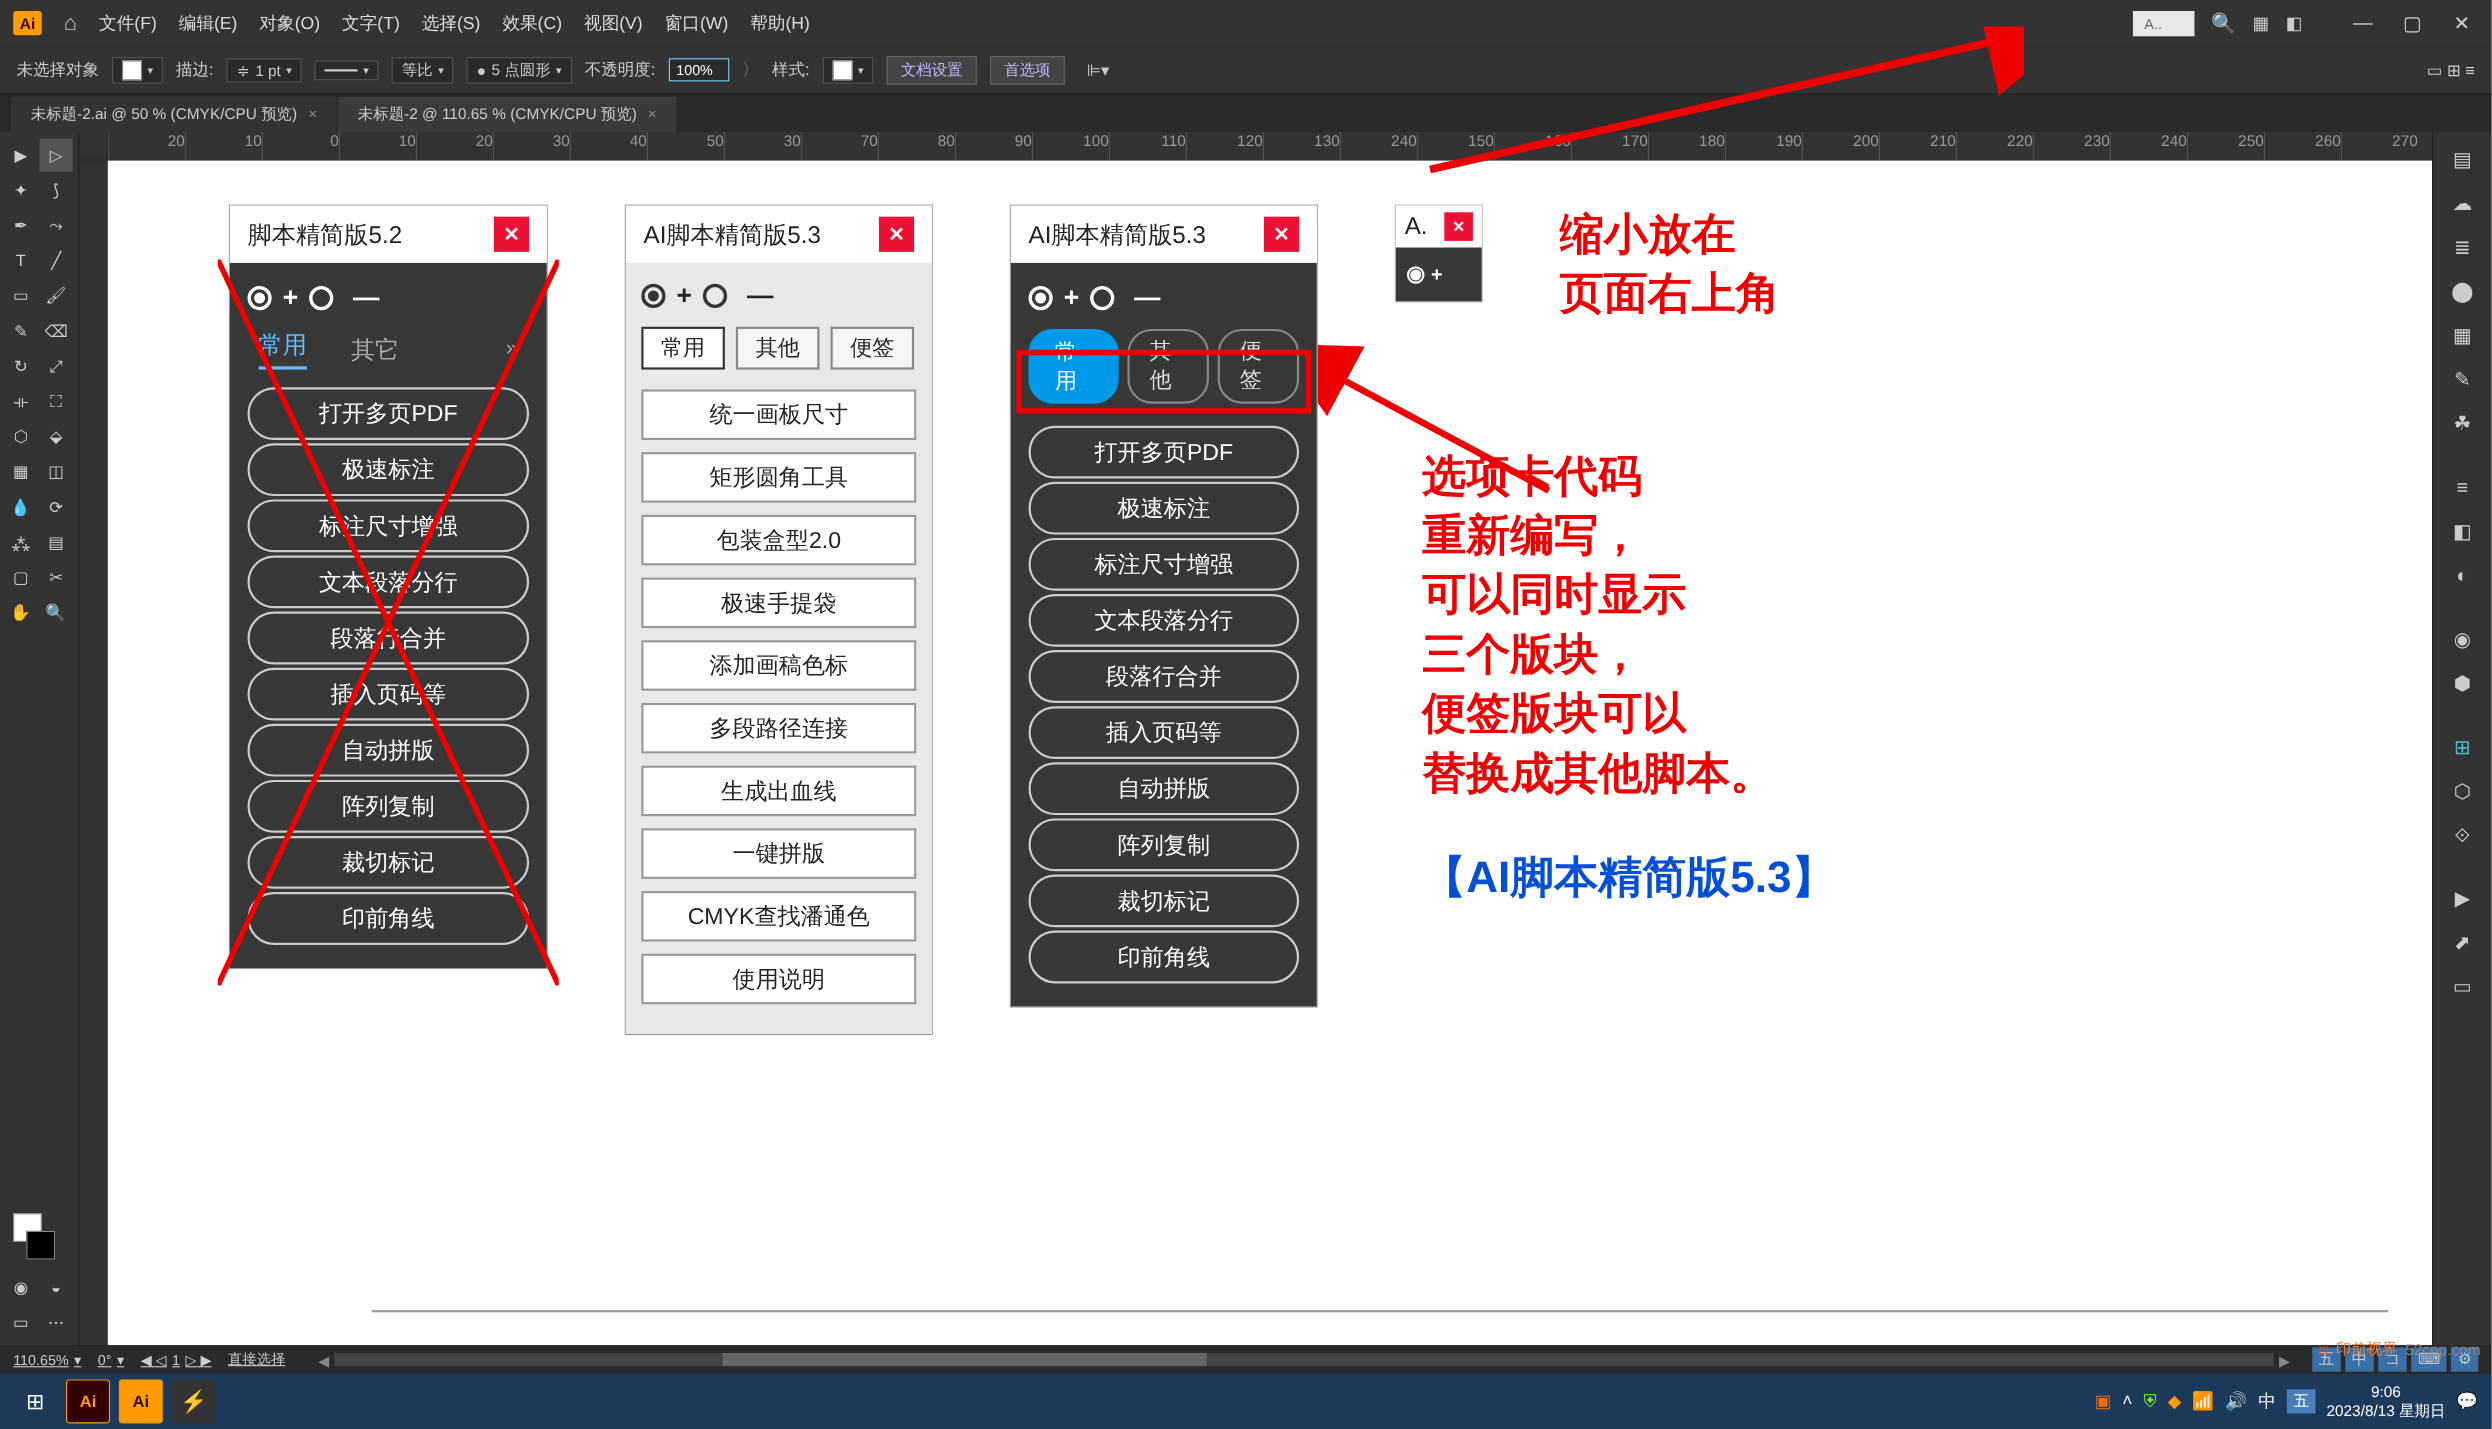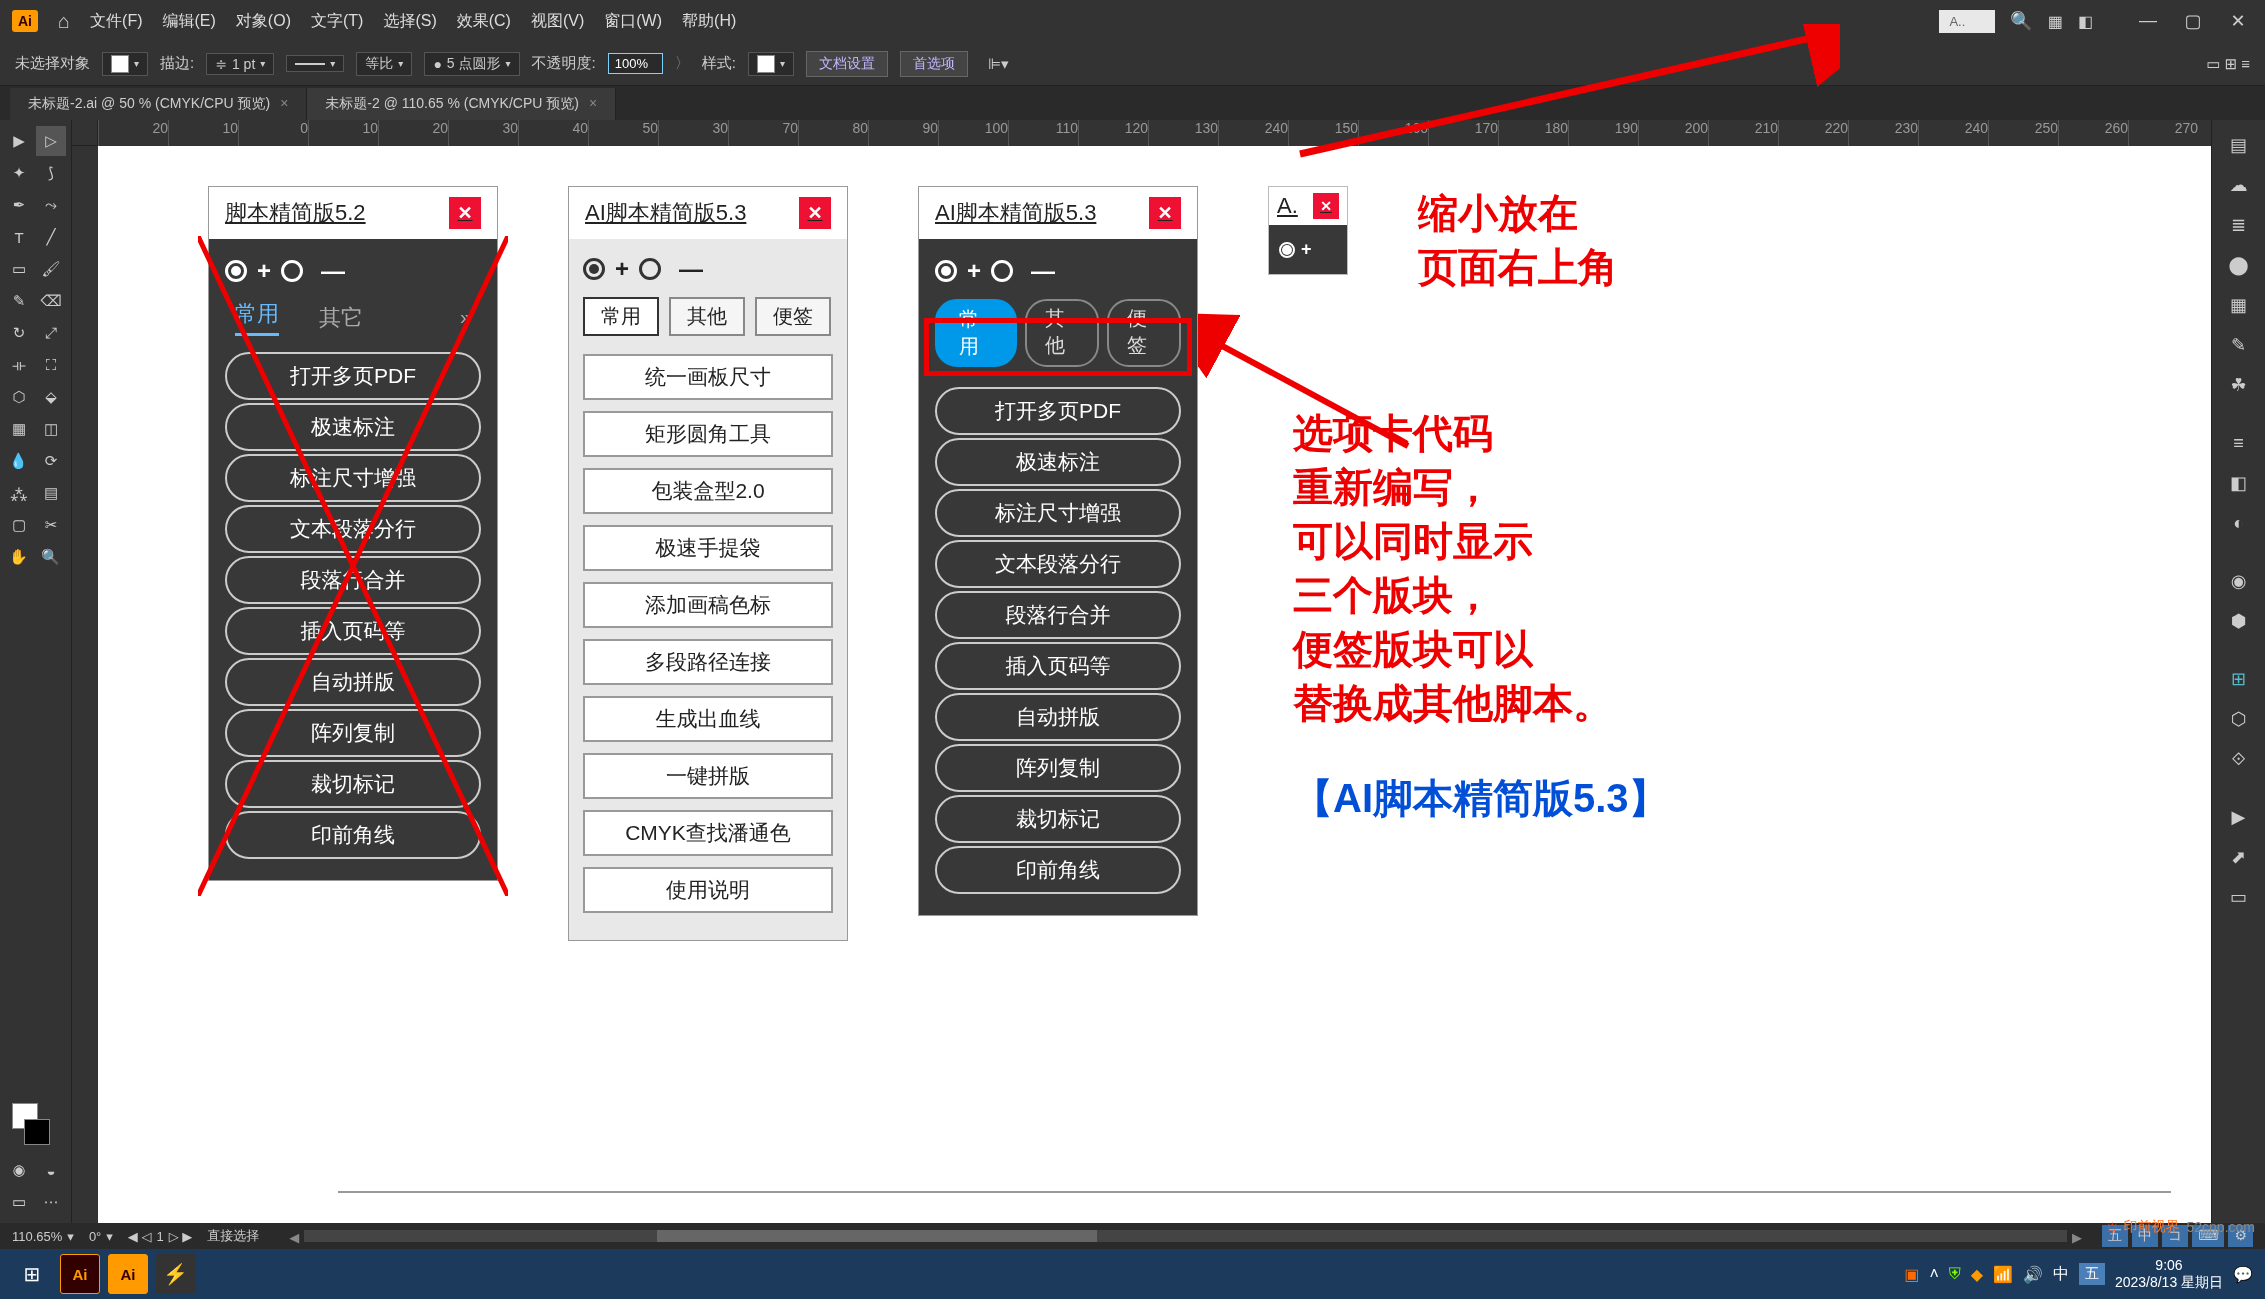--- a/index.html
+++ b/index.html
@@ -45,21 +45,21 @@
 
 .canvas-wrap { flex: 1; background: #262626; position: relative; overflow: hidden; }
 .ruler-h { position: absolute; top: 0; left: 26px; right: 0; height: 26px; background: #333; color: #999; font-size: 14px; display: flex; overflow: hidden; text-align: right; }
 .ruler-h .tick { width: 70px; border-left: 1px solid #555; padding-left: 3px; flex-shrink: 0; }
 .ruler-v { position: absolute; top: 26px; left: 0; width: 26px; bottom: 0; background: #333; }
 .ruler-corner { position: absolute; top: 0; left: 0; width: 26px; height: 26px; background: #333; border-right: 1px solid #222; border-bottom: 1px solid #222; }
 .page { position: absolute; top: 26px; left: 26px; right: 0; bottom: 0; background: #fff; }
 
 
 .script-panel { position: absolute; border: 1px solid #999; }
-.sp-header { padding: 10px 16px; font-size: 22px; font-weight: 500; display: flex; align-items: center; justify-content: space-between; text-decoration: underline; }
+.sp-header { padding: 10px 16px; font-size: 22px; font-weight: 500; display: flex; align-items: flex-end; justify-content: space-between; }
 .sp-close { background: #e13; color: #fff; width: 32px; height: 32px; display: flex; align-items: center; justify-content: center; font-size: 18px; font-weight: bold; cursor: pointer; }
 .sp-body-dark { background: #383838; color: #fff; padding: 18px 16px; }
 .sp-body-light { background: #e8e8e8; color: #222; padding: 16px 14px; }
 .radio-row { display: flex; align-items: center; gap: 10px; font-size: 24px; margin-bottom: 14px; font-weight: bold; }
 .rad { width: 22px; height: 22px; border-radius: 50%; border: 3px solid; display: inline-flex; align-items: center; justify-content: center; }
 .rad.on::after { content: ""; width: 10px; height: 10px; border-radius: 50%; background: currentColor; }
 .sp-body-dark .rad { border-color: #fff; color: #fff; }
 .sp-body-light .rad { border-color: #333; color: #333; }
 .tab-row { display: flex; gap: 10px; margin-bottom: 18px; font-size: 22px; }
 .tab-row-dk { gap: 8px; margin-bottom: 20px; }
@@ -82,21 +82,21 @@
 
 
 .anno { position: absolute; color: #e00; font-size: 40px; font-weight: 700; line-height: 1.35; }
 .anno-blue { color: #004fd6; }
 .arrow-svg { position: absolute; pointer-events: none; }
 .cross-svg { position: absolute; pointer-events: none; }
 .red-box { position: absolute; border: 5px solid #e00; pointer-events: none; }
 
 
 .statusbar { height: 26px; background: #2a2a2a; color: #ccc; display: flex; align-items: center; padding: 0 12px; font-size: 13px; gap: 15px; }
-.statusbar .seg { display: flex; gap: 5px; }
+.statusbar .seg { display: flex; gap: 5px; text-decoration: underline; }
 .scroll-h { margin-left: 30px; background: #444; height: 12px; flex: 1; position: relative; }
 .scroll-thumb { position: absolute; left: 20%; width: 25%; height: 100%; background: #666; }
 
 
 .taskbar { height: 50px; background: #1b3a5c; display: flex; align-items: center; padding: 0 12px; gap: 8px; }
 .tb-icon { width: 40px; height: 40px; display: flex; align-items: center; justify-content: center; color: #fff; font-size: 20px; border-radius: 3px; }
 .tb-start { background: transparent; color: #fff; }
 .tb-ai { background: #330000; color: #ff9a00; border: 1px solid #ff9a00; font-weight: bold; font-size: 15px; }
 .tb-ai.active { background: #ff9a00; color: #330000; }
 .tb-tray { margin-left: auto; display: flex; align-items: center; gap: 10px; color: #fff; font-size: 15px; }

